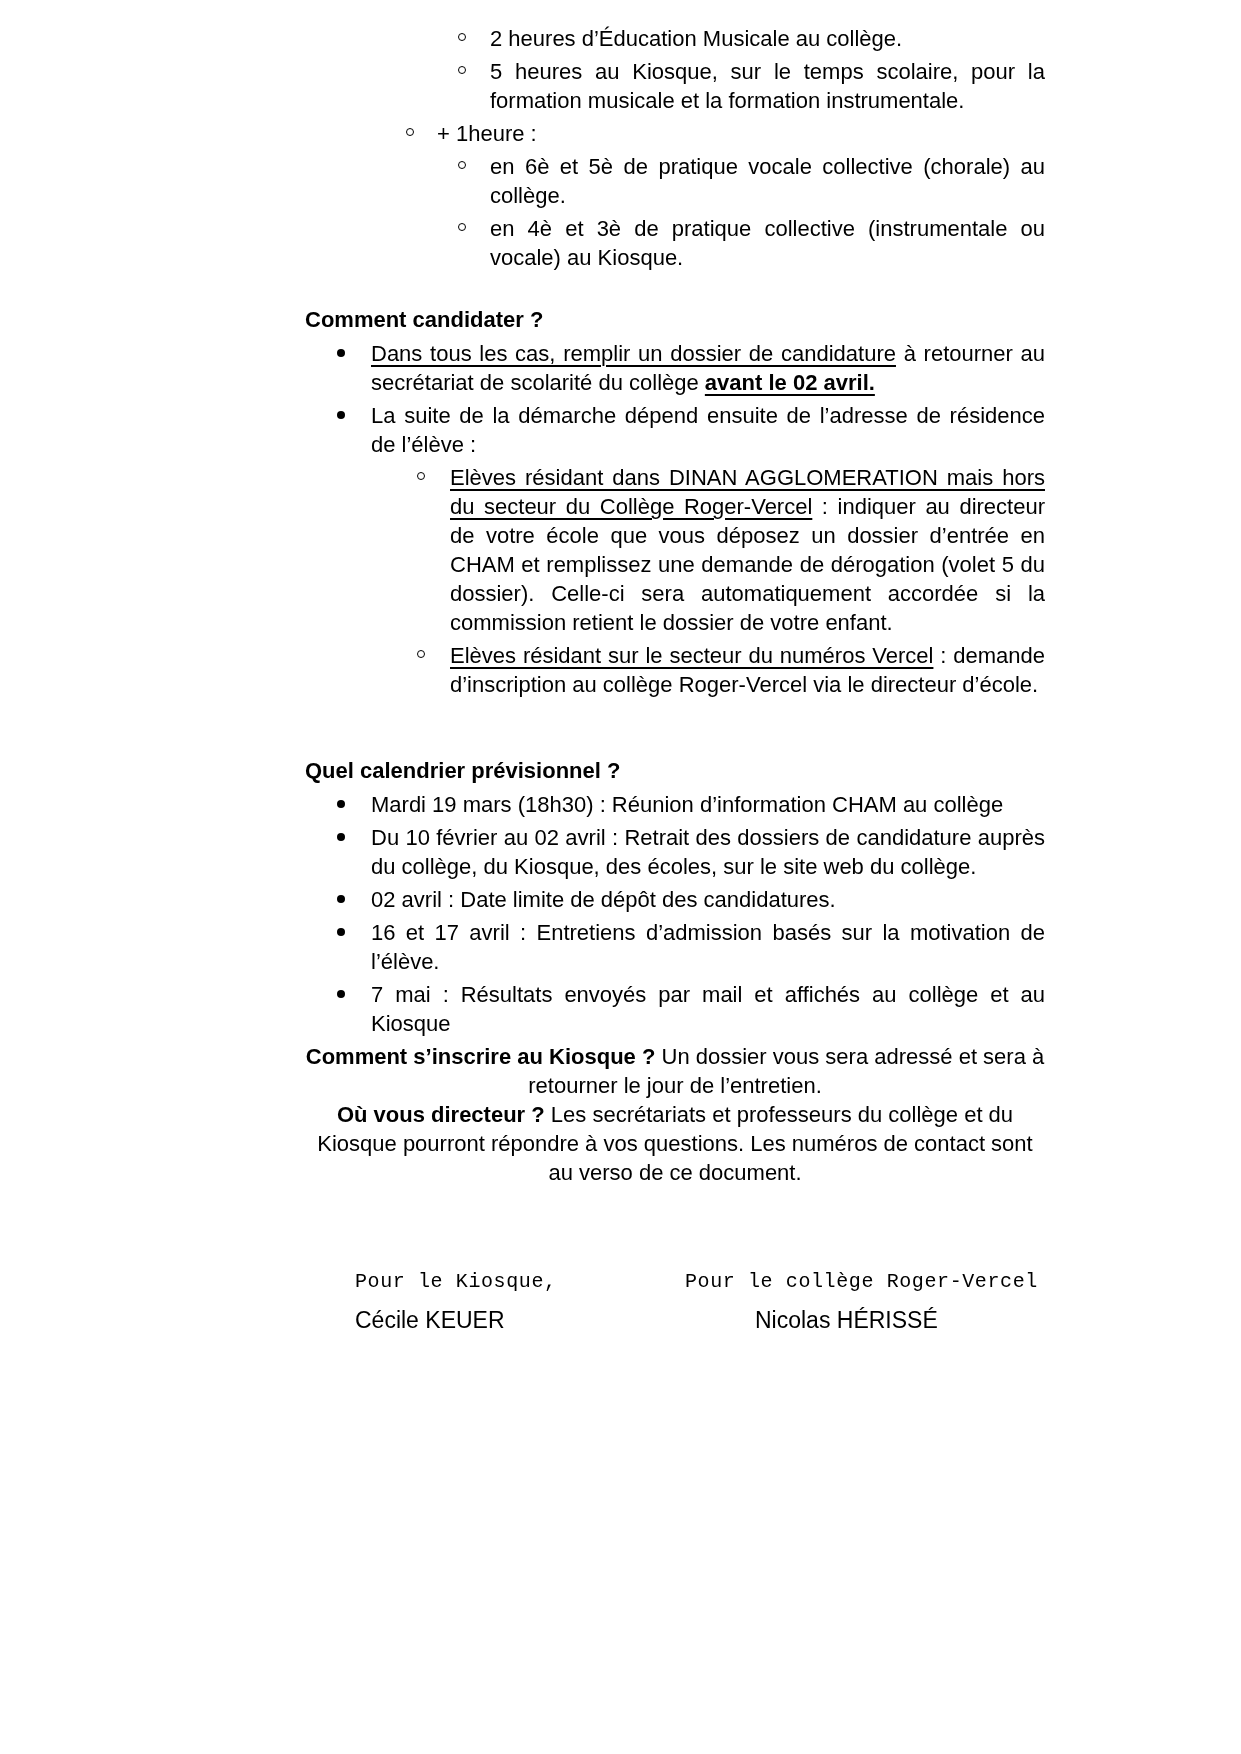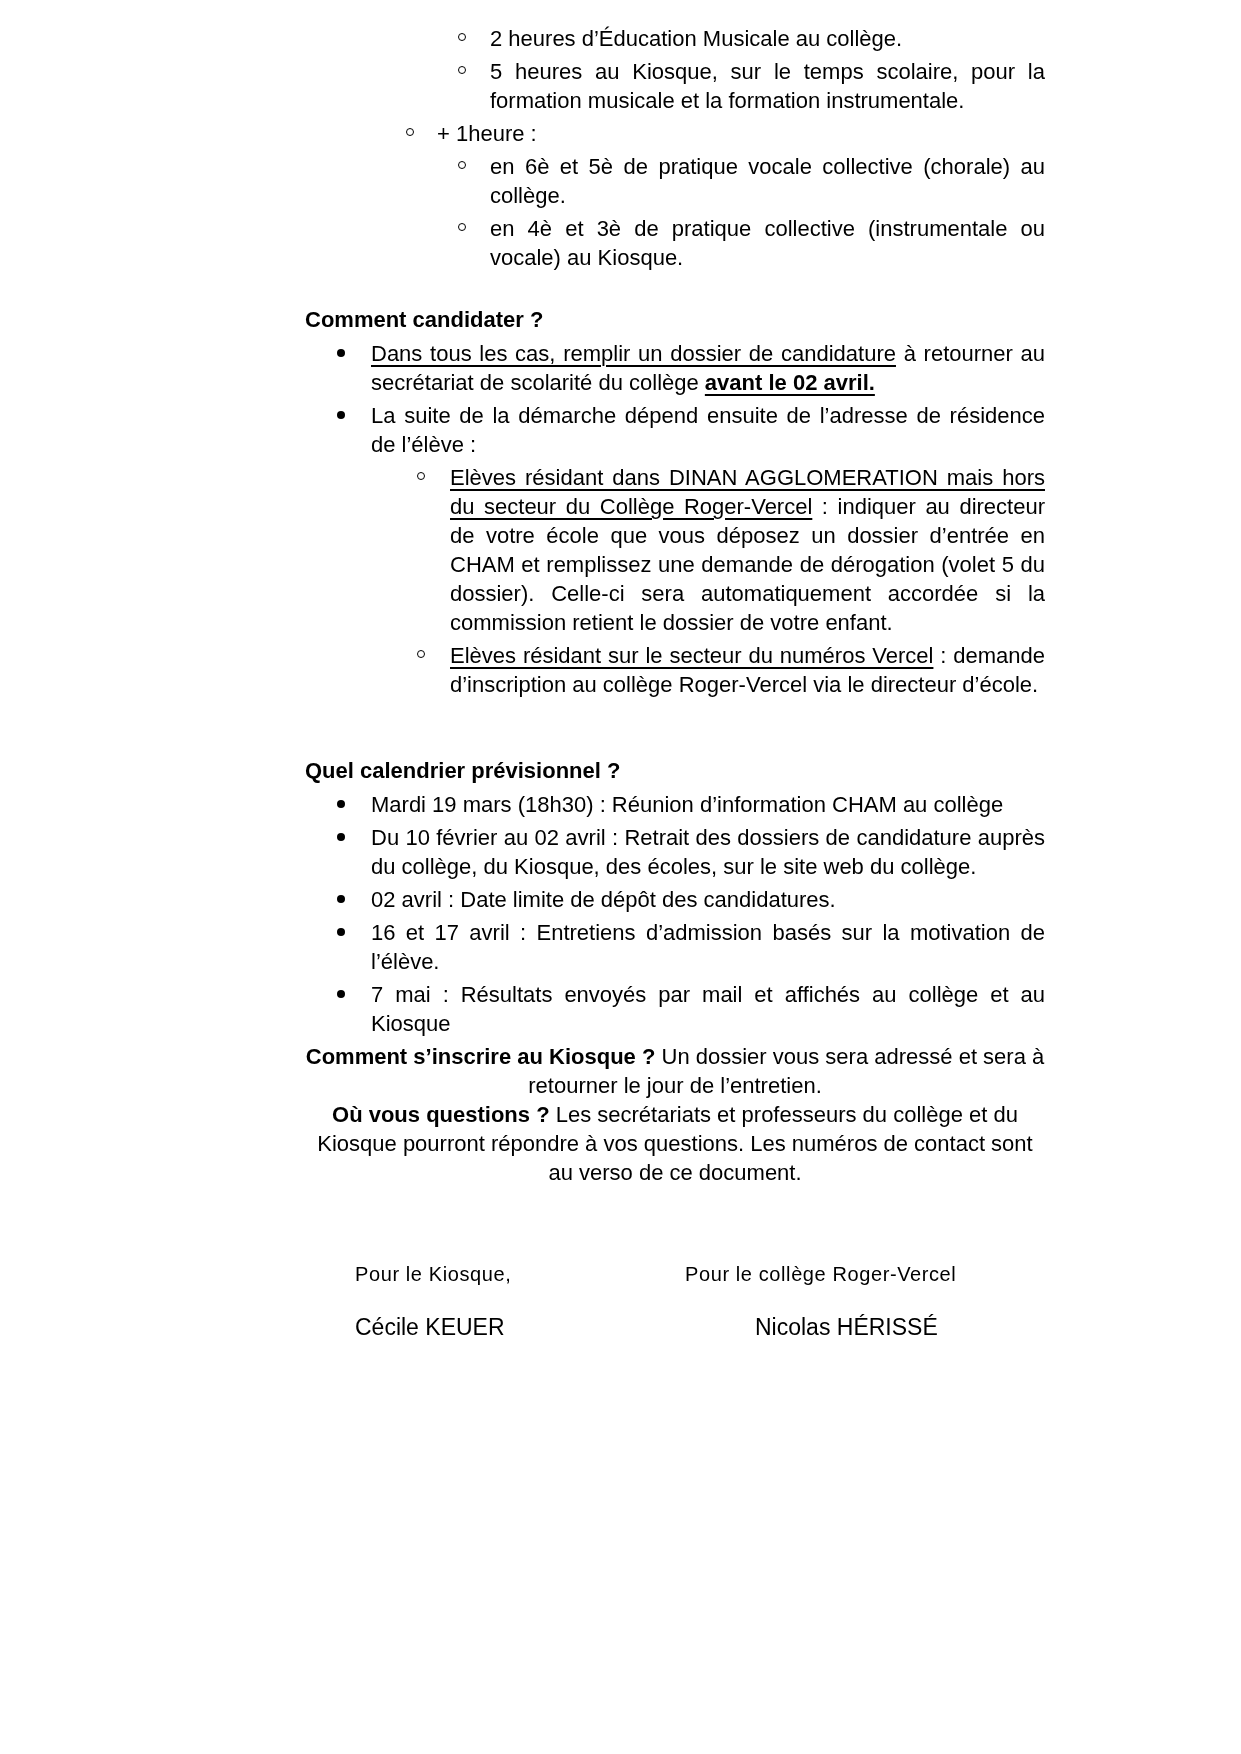--- a/index.html
+++ b/index.html
@@ -43,25 +43,25 @@
   .sp-before-h1 { margin-top:33px; }
   .sp-before-h2 { margin-top:57px; }
   .sp-before-p1 { margin-top:28px; }
   .sp-before-p2 { margin-top:30px; }
 
   .para { margin:0;text-align:center; }
 
   
   .signatures { position:relative; height:130px; margin-top:73px; }
   .sig-label {
-    position:absolute; top:0;
-    font-family:Liberation Sans, sans-serif;
+    position:absolute; top:7px;
+    font-family:Liberation Mono, monospace;
     font-size:20px; letter-spacing:0.6px; font-weight:400;
   }
-  .sig-name  { position:absolute; top:53px; font-size:23px; }
+  .sig-name  { position:absolute; top:46px; font-size:23px; }
   .sig-label.left { left:50px; }
   .sig-label.right { left:380px; }
   .sig-name.left { left:50px; }
   .sig-name.right { left:450px;text-align:right; }
 </style>
 </head>
 <body>
 
 <div class="doc">
 
@@ -133,21 +133,21 @@
       <span class="dot"></span>
       <span>7 mai : Résultats envoyés par mail et affichés au collège et au Kiosque</span>
     </div>
   </div>
 
   <p class="para sp-before-p1">
     <span class="b">Comment s’inscrire au Kiosque ?</span><span> Un dossier vous sera adressé et sera à retourner le jour de l’entretien.</span>
   </p>
 
   <p class="para just sp-before-p2">
-    <span class="b">Où vous questions ?</span><span> Les secrétariats et professeurs du collège et du Kiosque pourront répondre à vos questions. Les numéros de contact sont au verso de ce document.</span>
+    <span class="b">Où vous directeur ?</span><span> Les secrétariats et professeurs du collège et du Kiosque pourront répondre à vos questions. Les numéros de contact sont au verso de ce document.</span>
   </p>
 
   <div class="signatures">
     <span class="sig-label left">Pour le Kiosque,</span>
     <span class="sig-label right">Pour le collège Roger-Vercel</span>
     <span class="sig-name left">Cécile KEUER</span>
     <span class="sig-name right">Nicolas HÉRISSÉ</span>
   </div>
 
 </div>

